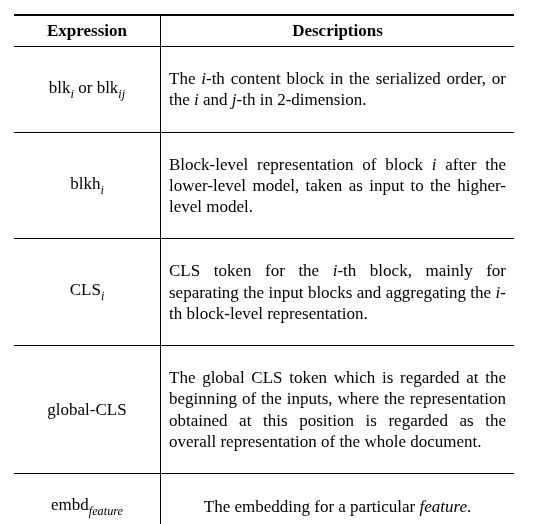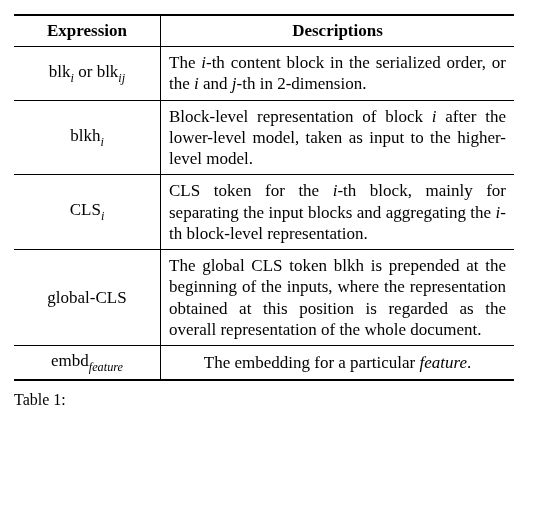--- a/index.html
+++ b/index.html
@@ -23,21 +23,21 @@
       font-weight: bold;
       text-align: center;
       margin-top: 44px;
     }
     .tbl thead th.left {
       border-right: 1px solid #000;
       width: 130px;
     }
     .tbl tbody td {
       border-bottom: 1px solid #000;
-      padding: 5px 8px;
+      padding: 21px 8px;
       vertical-align: middle;
     }
     .tbl tbody tr:last-child td {
       border-bottom: 2px solid #000;
       text-align: center;
     }
     .tbl tbody td.expr {
       border-right: 1px solid #000;
       text-align: center;
       white-space: nowrap;
@@ -77,21 +77,21 @@
       <tr>
         <td class="expr">blkh<span class="sub ital">i</span></td>
         <td class="desc">Block-level representation of block <span class="ital">i</span> after the lower-level model, taken as input to the higher-level model.</td>
       </tr>
       <tr>
         <td class="expr">CLS<span class="sub ital">i</span></td>
         <td class="desc">CLS token for the <span class="ital">i</span>-th block, mainly for separating the input blocks and aggregating the <span class="ital">i</span>-th block-level representation.</td>
       </tr>
       <tr>
         <td class="expr">global-CLS</td>
-        <td class="desc">The global CLS token blkh is prepended at the beginning of the inputs, where the representation obtained at this position is regarded as the overall representation of the whole document.</td>
+        <td class="desc">The global CLS token which is regarded at the beginning of the inputs, where the representation obtained at this position is regarded as the overall representation of the whole document.</td>
       </tr>
       <tr>
         <td class="expr">embd<span class="sub ital">feature</span></td>
         <td class="desc">The embedding for a particular <span class="ital">feature</span>.</td>
       </tr>
     </tbody>
 </table>
 
 <div class="caption">Table 1:</div>
 

